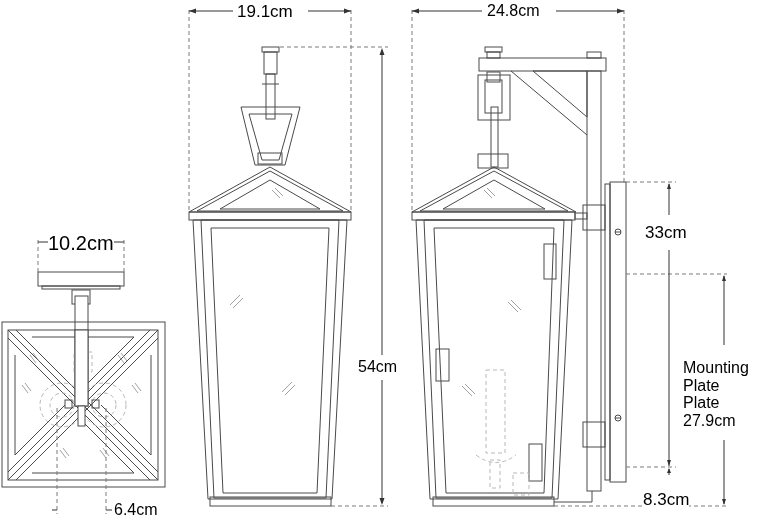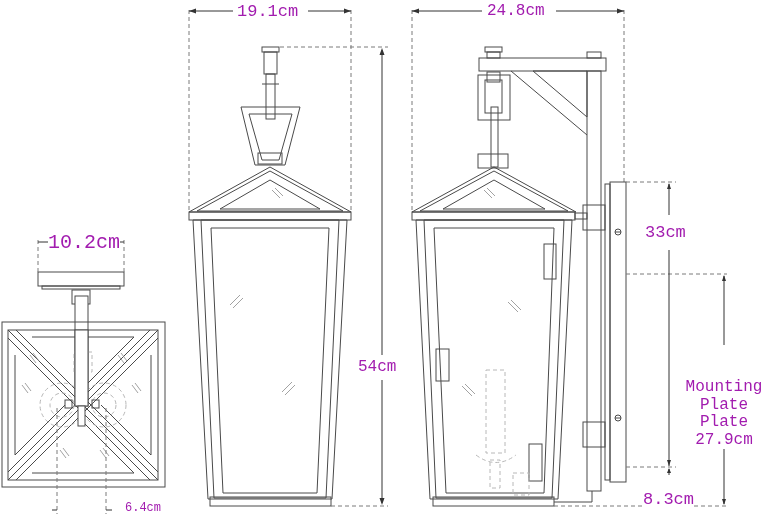--- a/index.html
+++ b/index.html
@@ -5,22 +5,22 @@
   html, body { margin: 0; padding: 0; background: #ffffff; }
   body { width: 765px; height: 521px; overflow: hidden; position: relative; }
   #drawing { position: absolute; left: 0; top: 0; width: 765px; height: 521px; }
   .ln { stroke: #4a4a4a; stroke-width: 1; fill: none; }
   .lnf { stroke: #4a4a4a; stroke-width: 1; fill: #ffffff; }
   .dash { stroke: #7a7a7a; stroke-width: 1; fill: none; stroke-dasharray: 4 3; }
   .ghost { stroke: #b8b8b8; stroke-width: 1; fill: none; stroke-dasharray: 4 3; }
   .glass { stroke: #8a8a8a; stroke-width: 0.8; fill: none; }
   .dim { stroke: #333; stroke-width: 1; fill: none; }
   .arrow { fill: #333; }
-  .lbl { position: absolute; font-family: Liberation Mono, monospace; color: #a21caf; background: #ffffff; white-space: nowrap; line-height: 1; }
-  .lbl-ctr { text-align: center; line-height: 1.1; margin-top: 20px; }
+  .lbl { position: absolute; font-family: Liberation Sans, sans-serif; color: #000000; background: #ffffff; white-space: nowrap; line-height: 1; }
+  .lbl-ctr { text-align: left; line-height: 1.1; }
 </style>
 </head>
 <body>
 
 <svg id="drawing" viewBox="0 0 765 521" xmlns="http://www.w3.org/2000/svg">
 
   <g>
 
     <rect class="ln" x="38" y="272" width="86" height="14"></rect>
     <rect class="ln" x="42" y="286" width="78" height="3"></rect>
@@ -210,21 +210,21 @@
     <polygon class="arrow" points="669,468 667,473 671,473"></polygon>
     <polygon class="arrow" points="669,506 667,501 671,501"></polygon>
     <line class="dim" x1="724" y1="276" x2="724" y2="345"></line>
     <line class="dim" x1="724" y1="440" x2="724" y2="504"></line>
     <polygon class="arrow" points="724,275 722,281 726,281"></polygon>
     <polygon class="arrow" points="724,505 722,499 726,499"></polygon>
   </g>
 </svg>
 
 <div class="lbl" style="left:48px;top:233px;font-size:20px;">10.2cm</div>
-<div class="lbl" style="left:114px;top:502px;font-size:12px;margin-left:11px;">6.4cm</div>
+<div class="lbl" style="left:114px;top:502px;font-size:16px;">6.4cm</div>
 <div class="lbl" style="left:237px;top:3px;font-size:17px;">19.1cm</div>
 <div class="lbl" style="left:487px;top:3px;font-size:16px;">24.8cm</div>
 <div class="lbl" style="left:358px;top:359px;font-size:16px;">54cm</div>
 <div class="lbl" style="left:645px;top:224px;font-size:17px;">33cm</div>
 <div class="lbl" style="left:643px;top:483px;font-size:17px;margin-top:8px;">8.3cm</div>
 <div class="lbl lbl-ctr" style="left:683px;top:359px;width:82px;font-size:16px;">
   <div>Mounting</div>
   <div>Plate</div>
   <div>Plate</div>
   <div>27.9cm</div>

